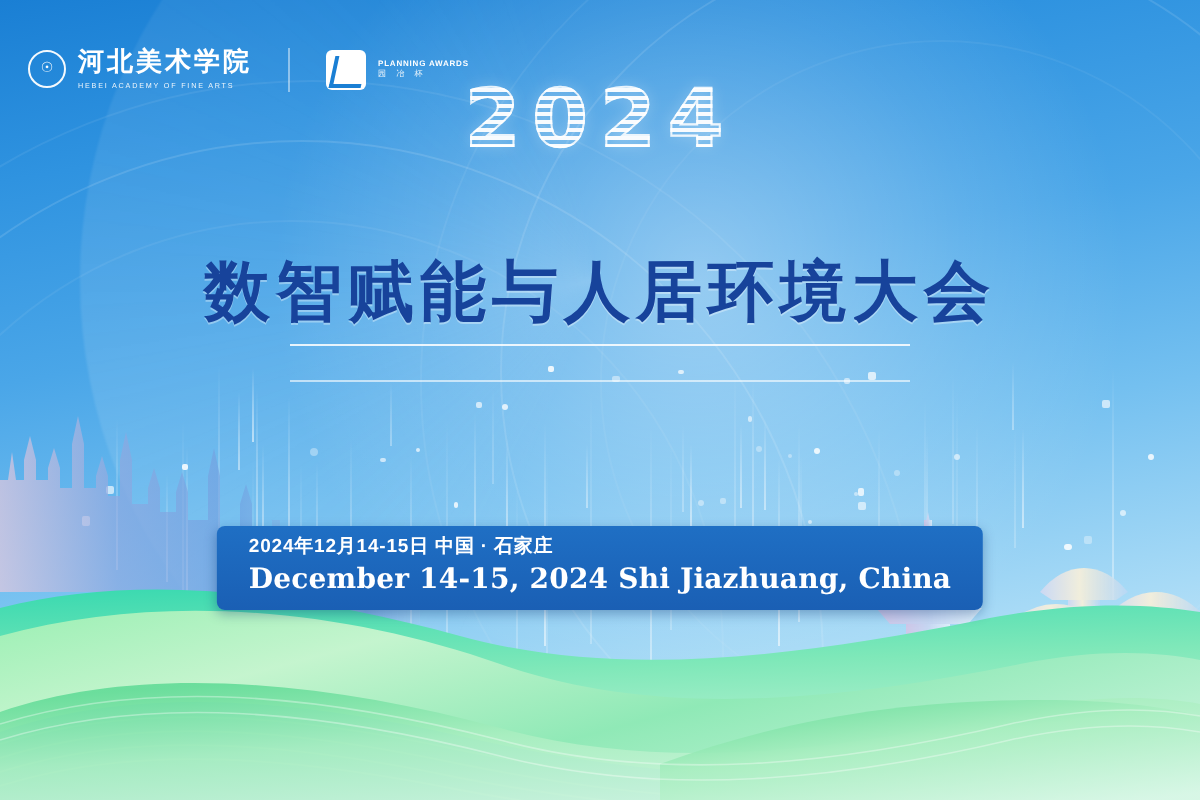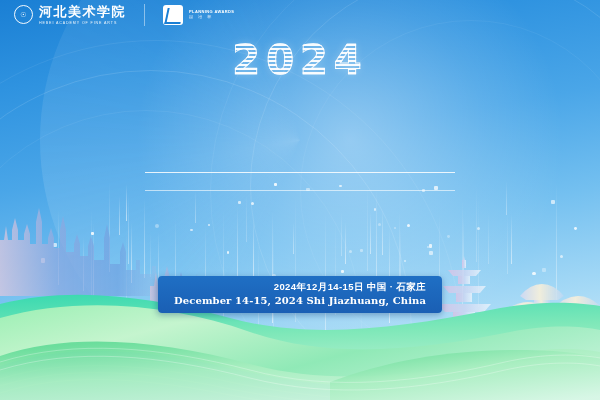--- a/index.html
+++ b/index.html
@@ -28,21 +28,21 @@
     filter:blur(0.5px);
   }
 
   
   .rays{position:absolute;left:0;right:0;top:180px;height:190px;}
   .ray{position:absolute;width:1px;background:linear-gradient(180deg,rgba(255,255,255,0) 0%,rgba(255,255,255,0.55) 55%,rgba(255,255,255,0.9) 100%);}
   .dot{position:absolute;width:3px;height:3px;border-radius:50%;background:rgba(255,255,255,0.9);}
   .dot.sq{border-radius:1px;}
 
   
-  #logo-bar{position:absolute;left:14px;top:4px;display:flex;align-items:center;gap:18px;z-index:30;}
+  #logo-bar{position:absolute;left:14px;top:24px;display:flex;align-items:center;gap:18px;z-index:30;}
   .logo-group{display:flex;align-items:center;gap:6px;}
   .seal{
     width:17px;height:17px;border-radius:50%;
     border:1.4px solid rgba(255,255,255,0.95);
     display:flex;align-items:center;justify-content:center;
     font-size:7px;color:#fff;line-height:1;
   }
   .logo-zh{
     color:#fff;font-size:13px;letter-spacing:1.5px;
     font-family:"DejaVu Serif","Liberation Serif",serif;
@@ -105,29 +105,29 @@
 
   
   #organizer{
     position:absolute;left:0;right:0;top:208px;text-align:center;z-index:25;
     font-size:9.5px;letter-spacing:1.2px;color:#e8f4fd;white-space:nowrap;
     text-shadow:0 1px 2px rgba(20,70,140,0.35);
   }
 
   
   #date-badge{
-    position:absolute;left:50%;top:276px;transform:translateX(-50%);
+    position:absolute;left:50%;top:263px;transform:translateX(-50%);
     z-index:26;
     padding:5px 16px 6px;border-radius:4px;
     background:linear-gradient(180deg,#1f6fc4 0%, #1a5fb4 100%);
     box-shadow:0 2px 6px rgba(10,50,110,0.35);
-    text-align:right;color:#ffffff;white-space:nowrap;
+    text-align:left;color:#ffffff;white-space:nowrap;
   }
   #date-zh{font-size:9.5px;letter-spacing:0.4px;font-weight:700;line-height:1.35;}
-  #date-en{font-size:10px;letter-spacing:0.1px;font-weight:700;line-height:1.3;
+  #date-en{font-size:14px;letter-spacing:0.1px;font-weight:700;line-height:1.3;
            font-family:"DejaVu Serif","Liberation Serif",serif;}
 
   
   #scape{position:absolute;left:0;right:0;bottom:0;height:200px;z-index:10;}
   svg.full{position:absolute;left:0;top:0;width:600px;height:200px;display:block;}
 
   
   #poster{box-sizing:border-box;}
 </style>
 </head>
@@ -166,20 +166,21 @@
       <div class="mark2-text">
         <div class="mark2-en">PLANNING AWARDS</div>
         <div class="mark2-zh">园 冶 杯</div>
       </div>
     </div>
 
   </div>
 
   <div id="year">2024</div>
 
+  <div id="title-zh">数智赋能与人居环境大会</div>
 
   <div id="rule-top"></div>
   <div id="rule-bot"></div>
 
 
   <div id="date-badge">
     <div id="date-zh">2024年12月14-15日  中国 · 石家庄</div>
     <div id="date-en">December 14-15, 2024 Shi Jiazhuang, China</div>
   </div>
 

